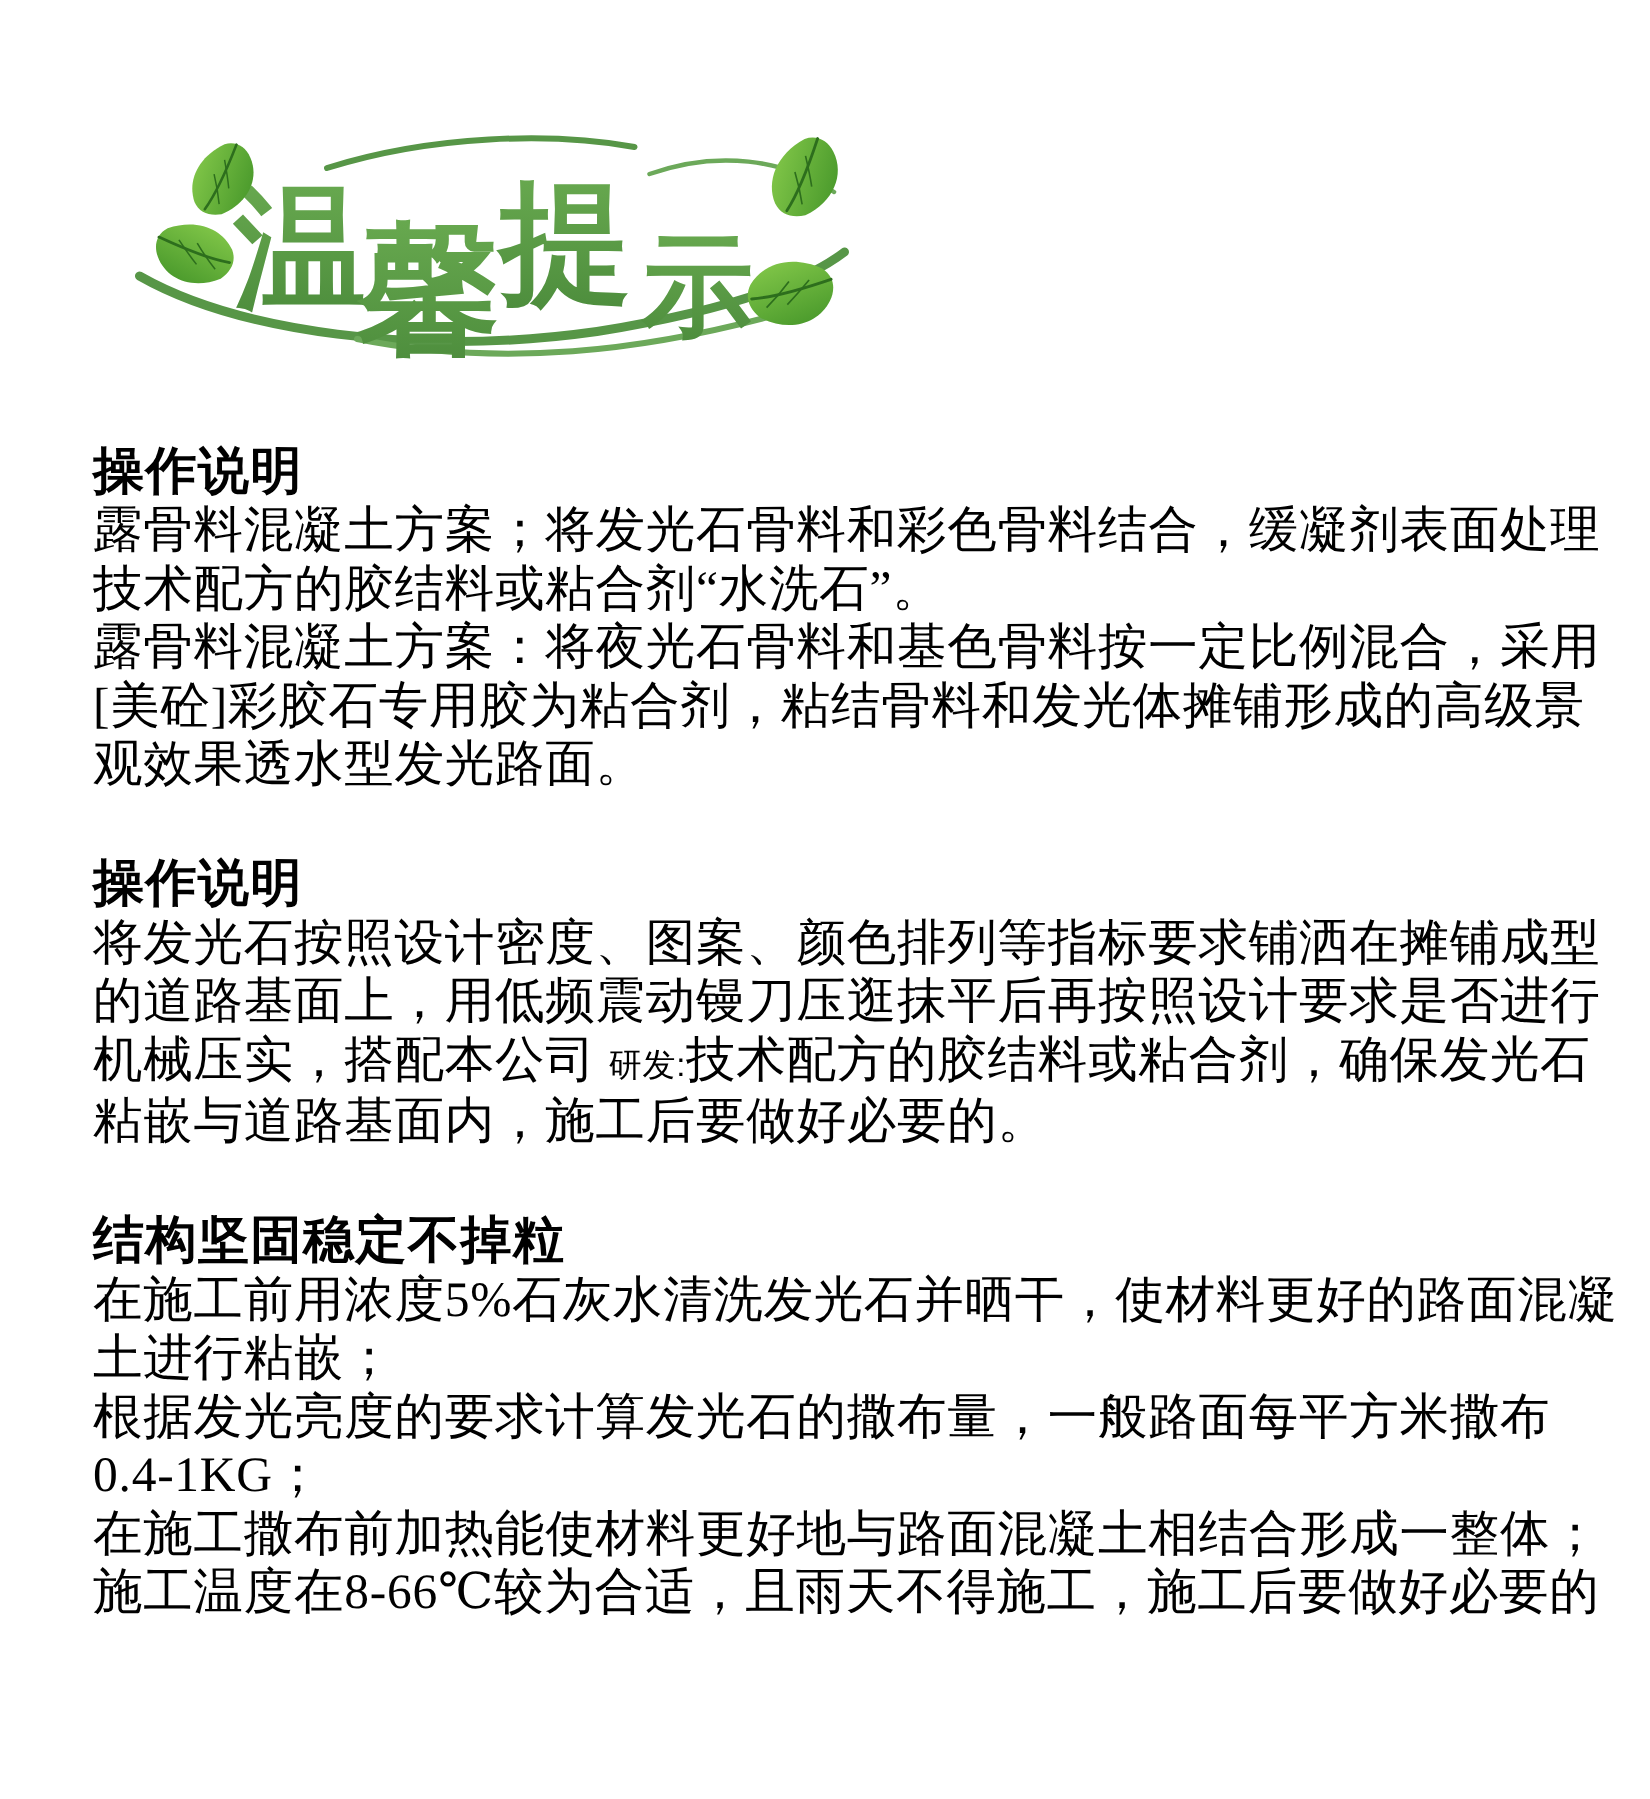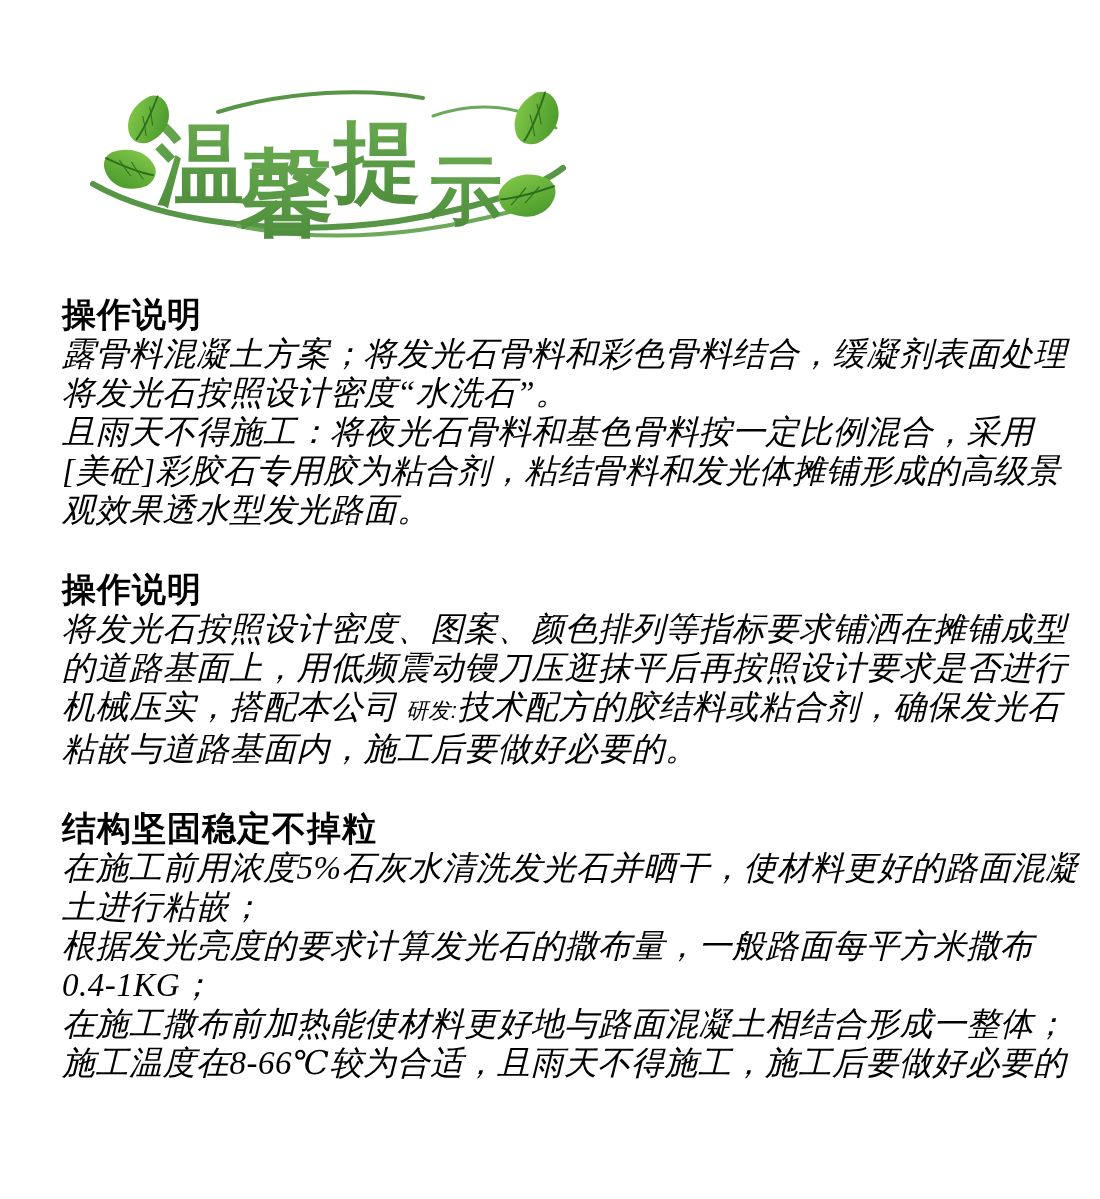--- a/index.html
+++ b/index.html
@@ -38,21 +38,20 @@
     font-size: 34px;
     line-height: 42px;
     margin: 0;
     letter-spacing: 1px;
   }
   .line {
     font-size: 33px;
     line-height: 39px;
     letter-spacing: 0.5px;
     white-space: nowrap;
-    font-style: italic;
   }
   .alt-font {
     font-family: "Liberation Sans", "DejaVu Sans", sans-serif;
     font-size: 22px;
   }
 </style>
 </head>
 <body>
 
 <div class="page">
@@ -91,22 +90,22 @@
       <use href="#leaf" transform="translate(425,30) rotate(-35) scale(1.2)"></use>
       <use href="#leaf" transform="translate(430,80) rotate(18) scale(1.25)"></use>
     </svg>
   </div>
 
   <div class="content">
 
     <section>
       <h2 class="heading">操作说明</h2>
       <div class="line">露骨料混凝土方案；将发光石骨料和彩色骨料结合，缓凝剂表面处理</div>
-      <div class="line">将发光石按照设计密度“水洗石”。</div>
-      <div class="line">且雨天不得施工：将夜光石骨料和基色骨料按一定比例混合，采用</div>
+      <div class="line">技术配方的胶结料或粘合剂“水洗石”。</div>
+      <div class="line">露骨料混凝土方案：将夜光石骨料和基色骨料按一定比例混合，采用</div>
       <div class="line">[美砼]彩胶石专用胶为粘合剂，粘结骨料和发光体摊铺形成的高级景</div>
       <div class="line">观效果透水型发光路面。</div>
     </section>
 
     <section>
       <h2 class="heading">操作说明</h2>
       <div class="line">将发光石按照设计密度、图案、颜色排列等指标要求铺洒在摊铺成型</div>
       <div class="line">的道路基面上，用低频震动镘刀压逛抹平后再按照设计要求是否进行</div>
       <div class="line"><span>机械压实，搭配本公司 </span><span class="alt-font">研发:</span><span>技术配方的胶结料或粘合剂，确保发光石</span></div>
       <div class="line">粘嵌与道路基面内，施工后要做好必要的。</div>

